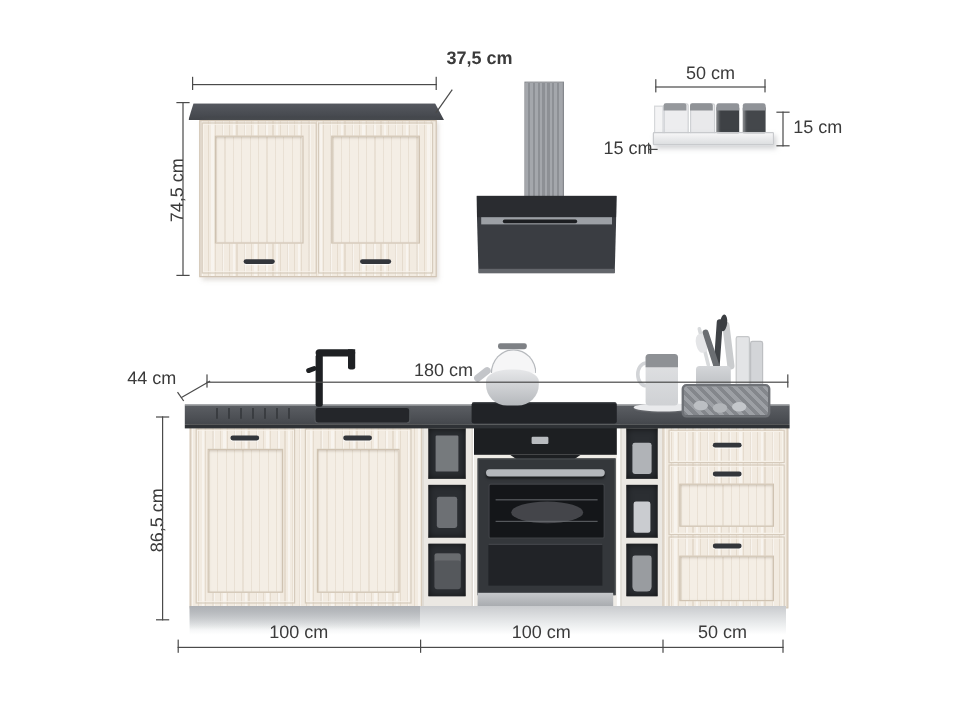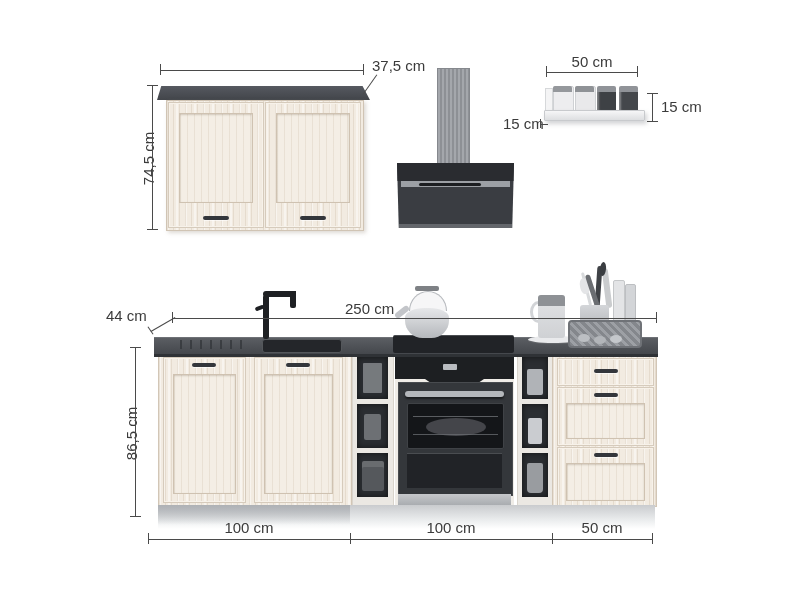--- a/index.html
+++ b/index.html
@@ -29,21 +29,21 @@
 </style>
 </head>
 <body>
 
 <div class="canvas">
 
   <div class="line-h" style="left:160px;top:70px;width:204px;"></div>
   <div class="tick-v" style="left:160px;top:64px;"></div>
   <div class="tick-v" style="left:363px;top:64px;"></div>
 
-  <div class="lbl" style="left:372px;top:57px;">37,5 cm</div>
+  <div class="lbl" style="left:372px;top:40px;font-weight:bold;">37,5 cm</div>
   <div class="abs" style="left:358px;top:84px;width:24px;height:0;border-top:1.6px solid #4a4a4a;transform:rotate(-55deg);z-index:30;"></div>
 
   <div class="line-v" style="left:152px;top:85px;height:145px;"></div>
   <div class="tick-h" style="left:147px;top:85px;"></div>
   <div class="tick-h" style="left:147px;top:229px;"></div>
   <div class="lbl rot" style="left:113px;top:150px;width:70px;text-align:center;">74,5 cm</div>
 
   <div class="abs" style="left:157px;top:86px;width:213px;height:14px;background:linear-gradient(180deg,#565960,#42454a);clip-path:polygon(2% 0,96.5% 0,100% 100%,0 100%);"></div>
   <div class="wood abs" style="left:166px;top:100px;width:196px;height:129px;border:1px solid #d0c4b4;box-shadow:2px 2px 4px rgba(160,150,135,.35);">
     <div class="door" style="left:1px;top:1px;width:94px;height:124px;">
@@ -92,21 +92,21 @@
   <div class="lbl" style="left:661px;top:98px;">15 cm</div>
 
   <div class="lbl" style="left:503px;top:115px;">15 cm</div>
   <div class="abs" style="left:540px;top:124px;width:8px;height:0;border-top:1.6px solid #4a4a4a;"></div>
   <div class="tick-v" style="left:540px;top:119px;height:9px;"></div>
 
   <div class="lbl" style="left:106px;top:307px;">44 cm</div>
   <div class="abs" style="left:149px;top:324px;width:28px;height:0;border-top:1.6px solid #4a4a4a;transform:rotate(-30deg);z-index:30;"></div>
   <div class="abs" style="left:146px;top:330px;width:9px;height:0;border-top:1.6px solid #4a4a4a;transform:rotate(55deg);z-index:30;"></div>
 
-  <div class="lbl" style="left:345px;top:300px;z-index:31;background:rgba(255,255,255,.0);">250 cm</div>
+  <div class="lbl" style="left:345px;top:300px;z-index:31;background:rgba(255,255,255,.0);">180 cm</div>
   <div class="line-h" style="left:172px;top:318px;width:485px;"></div>
   <div class="tick-v" style="left:172px;top:312px;"></div>
   <div class="tick-v" style="left:656px;top:312px;"></div>
 
   <div class="line-v" style="left:135px;top:347px;height:170px;"></div>
   <div class="tick-h" style="left:130px;top:347px;"></div>
   <div class="tick-h" style="left:130px;top:516px;"></div>
   <div class="lbl rot" style="left:96px;top:425px;width:70px;text-align:center;">86,5 cm</div>
 
   <div class="abs" style="left:154px;top:337px;width:504px;height:16px;background:linear-gradient(180deg,#5b5e63,#44474c);border-top:1px solid #6e7176;border-bottom:3px solid #2f3236;z-index:10;"></div>

